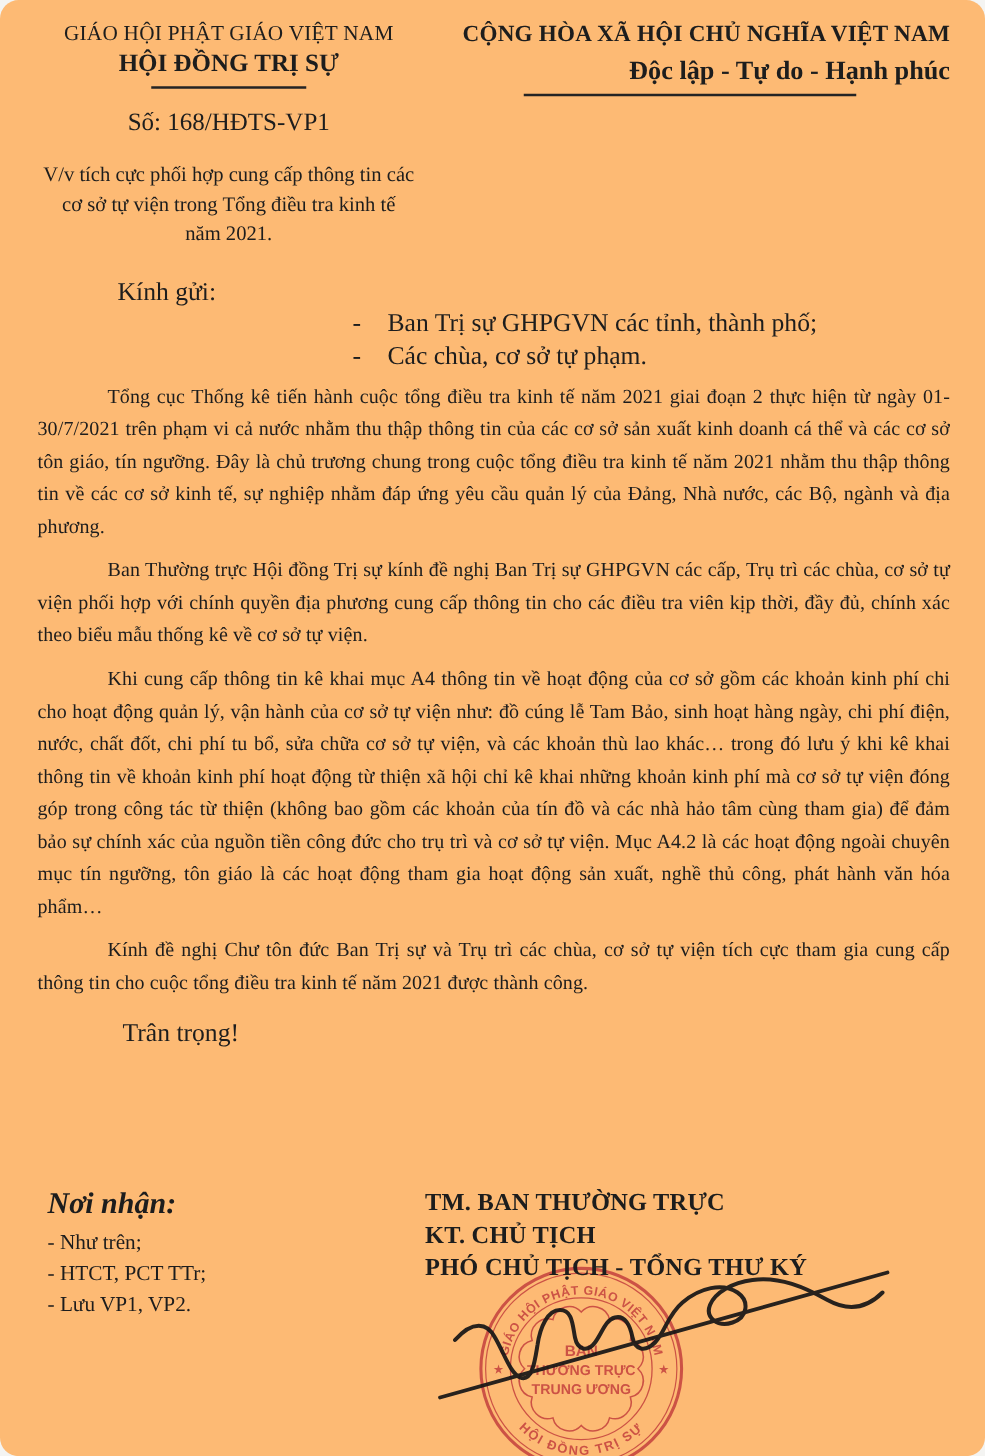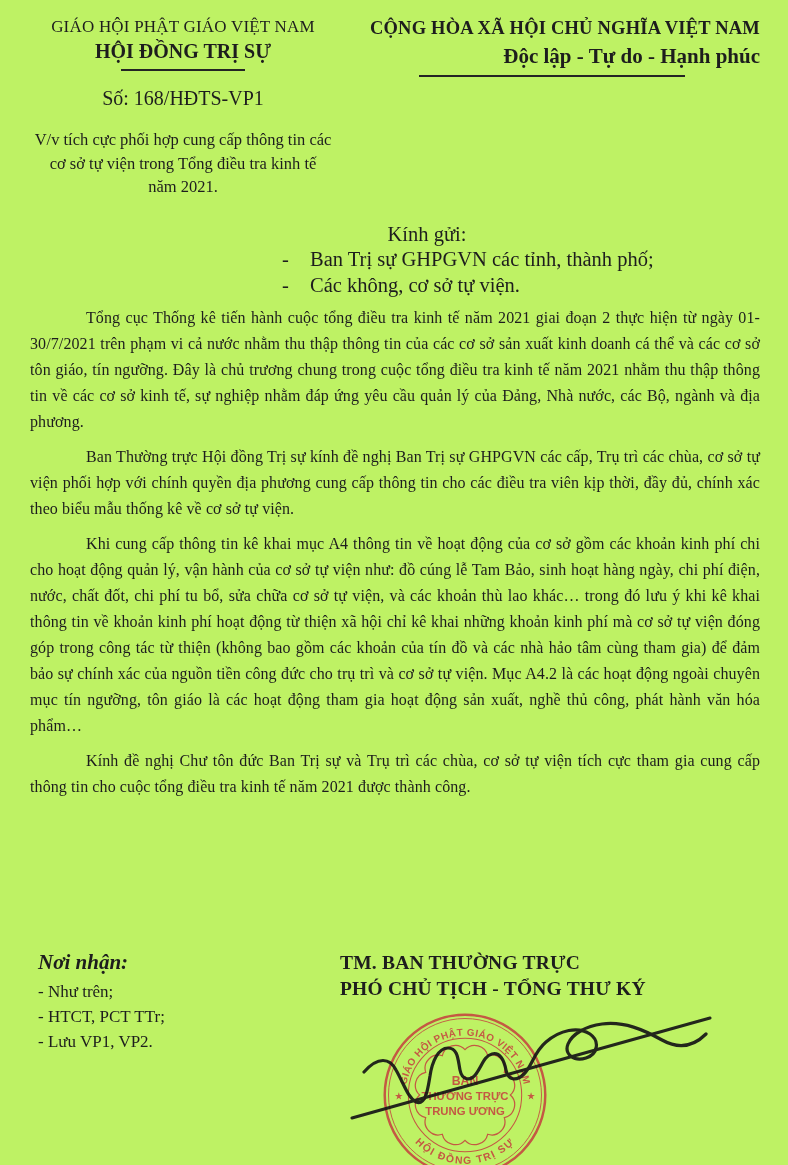--- a/index.html
+++ b/index.html
@@ -5,58 +5,59 @@
   * { margin: 0; padding: 0; box-sizing: border-box; }
   html, body { width: 788px; }
   body {
     font-family: "Liberation Serif", serif;
     background: #f4f4f2;
   }
   .page {
     position: relative;
     width: 788px;
     height: 1165px;
-    background: #bef264;
+    background: #fdba74;
     color: #1d1d1d;
     overflow: hidden;
     padding: 16px 28px 0 30px;
+    border-radius: 15px;
   }
   
   .header { display: flex; }
   .header-left { width: 306px; text-align: center; flex: none; }
   .header-right { flex: 1; text-align: right; padding-left: 8px; }
   .org-parent { font-size: 17px; line-height: 1.25; letter-spacing: 0.2px; }
   .org-name   { font-size: 20px; font-weight: bold; line-height: 1.3; margin-top: 1px; }
   .rule-left  { width: 124px; height: 0; border-top: 2px solid #242424; margin: 5px auto 16px; }
   .doc-number { font-size: 20px; margin-bottom: 18px; }
   .subject    { font-size: 16.5px; line-height: 1.42; padding: 0 4px; }
   .country    { font-size: 18.5px; font-weight: bold; line-height: 1.3; letter-spacing: 0.2px; }
   .motto      { font-size: 21px; font-weight: bold; line-height: 1.3; margin-top: 3px; }
   .rule-right { width: 266px; height: 0; border-top: 2px solid #242424; margin: 5px auto 20px; }
   .dateline   { font-size: 19.5px; font-weight: bold; font-style: italic; }
   
   .recipients { margin-top: 24px; font-size: 20.5px; }
-  .recipients-label { margin-left: 64px; text-align: center; }
+  .recipients-label { margin-left: 64px; }
   .recipient-row { display: flex; margin-left: 252px; line-height: 26px; }
   .recipient-row .dash { width: 28px; flex: none; }
   
   .body-text { margin-top: 7px; }
   .body-text p {
     font-size: 16px;
     line-height: 26px;
     text-align: justify;
     text-indent: 56px;
     margin-bottom: 9px;
     letter-spacing: 0.1px;
   }
   .closing { font-size: 20.5px; margin: 16px 0 0 68px; }
   
   .footer { position: absolute; left: 30px; right: 28px; top: 938px; height: 227px; }
   .note-block { position: absolute; left: 8px; top: 12px; }
-  .note-label { font-size: 21px; font-weight: bold; font-style: italic; margin-bottom: 4px; }
+  .note-label { font-size: 24px; font-weight: bold; font-style: italic; margin-bottom: 4px; }
   .note-item  { font-size: 17px; line-height: 25px; }
   .sig-head { position: absolute; left: 310px; width: 440px; top: 12px; text-align: left; z-index: 3; }
   .sig-head div { font-size: 19.5px; font-weight: bold; line-height: 26px; letter-spacing: 0.2px; }
   .seal-svg { position: absolute; left: 350px; top: 72px; z-index: 1; opacity: 0.88; }
   .signature-svg { position: absolute; left: 308px; top: 58px; z-index: 4; }
   .signer-name {
     position: absolute; left: 310px; width: 440px; top: 192px;
     text-align: center; font-size: 21px; font-weight: bold; z-index: 5;
   }
 </style>
@@ -81,43 +82,45 @@
   </div>
 
   <div class="recipients">
     <div class="recipients-label">Kính gửi:</div>
     <div class="recipient-row">
       <span class="dash">-</span>
       <span>Ban Trị sự GHPGVN các tỉnh, thành phố;</span>
     </div>
     <div class="recipient-row">
       <span class="dash">-</span>
-      <span>Các không, cơ sở tự viện.</span>
+      <span>Các chùa, cơ sở tự phạm.</span>
     </div>
   </div>
 
   <div class="body-text">
     <p>Tổng cục Thống kê tiến hành cuộc tổng điều tra kinh tế năm 2021 giai đoạn 2 thực hiện từ ngày 01-30/7/2021 trên phạm vi cả nước nhằm thu thập thông tin của các cơ sở sản xuất kinh doanh cá thể và các cơ sở tôn giáo, tín ngưỡng. Đây là chủ trương chung trong cuộc tổng điều tra kinh tế năm 2021 nhằm thu thập thông tin về các cơ sở kinh tế, sự nghiệp nhằm đáp ứng yêu cầu quản lý của Đảng, Nhà nước, các Bộ, ngành và địa phương.</p>
     <p>Ban Thường trực Hội đồng Trị sự kính đề nghị Ban Trị sự GHPGVN các cấp, Trụ trì các chùa, cơ sở tự viện phối hợp với chính quyền địa phương cung cấp thông tin cho các điều tra viên kịp thời, đầy đủ, chính xác theo biểu mẫu thống kê về cơ sở tự viện.</p>
     <p>Khi cung cấp thông tin kê khai mục A4 thông tin về hoạt động của cơ sở gồm các khoản kinh phí chi cho hoạt động quản lý, vận hành của cơ sở tự viện như: đồ cúng lễ Tam Bảo, sinh hoạt hàng ngày, chi phí điện, nước, chất đốt, chi phí tu bổ, sửa chữa cơ sở tự viện, và các khoản thù lao khác… trong đó lưu ý khi kê khai thông tin về khoản kinh phí hoạt động từ thiện xã hội chỉ kê khai những khoản kinh phí mà cơ sở tự viện đóng góp trong công tác từ thiện (không bao gồm các khoản của tín đồ và các nhà hảo tâm cùng tham gia) để đảm bảo sự chính xác của nguồn tiền công đức cho trụ trì và cơ sở tự viện. Mục A4.2 là các hoạt động ngoài chuyên mục tín ngưỡng, tôn giáo là các hoạt động tham gia hoạt động sản xuất, nghề thủ công, phát hành văn hóa phẩm…</p>
     <p>Kính đề nghị Chư tôn đức Ban Trị sự và Trụ trì các chùa, cơ sở tự viện tích cực tham gia cung cấp thông tin cho cuộc tổng điều tra kinh tế năm 2021 được thành công.</p>
   </div>
 
+  <div class="closing">Trân trọng!</div>
 
   <div class="footer">
 
     <div class="note-block">
       <div class="note-label">Nơi nhận:</div>
       <div class="note-item">- Như trên;</div>
       <div class="note-item">- HTCT, PCT TTr;</div>
       <div class="note-item">- Lưu VP1, VP2.</div>
     </div>
 
     <div class="sig-head">
       <div>TM. BAN THƯỜNG TRỰC</div>
+      <div>KT. CHỦ TỊCH</div>
       <div>PHÓ CHỦ TỊCH - TỔNG THƯ KÝ</div>
     </div>
 
     <svg class="seal-svg" width="170" height="170" viewBox="0 0 180 180">
       <defs>
         <path id="sealTopArc" d="M 27,90 A 63,63 0 0 1 153,90" fill="none"></path>
         <path id="sealBottomArc" d="M 17,90 A 73,73 0 0 0 163,90" fill="none"></path>
       </defs>
       <g stroke="#c5443f" fill="none">
         <circle cx="90" cy="90" r="85" stroke-width="2.6"></circle>

